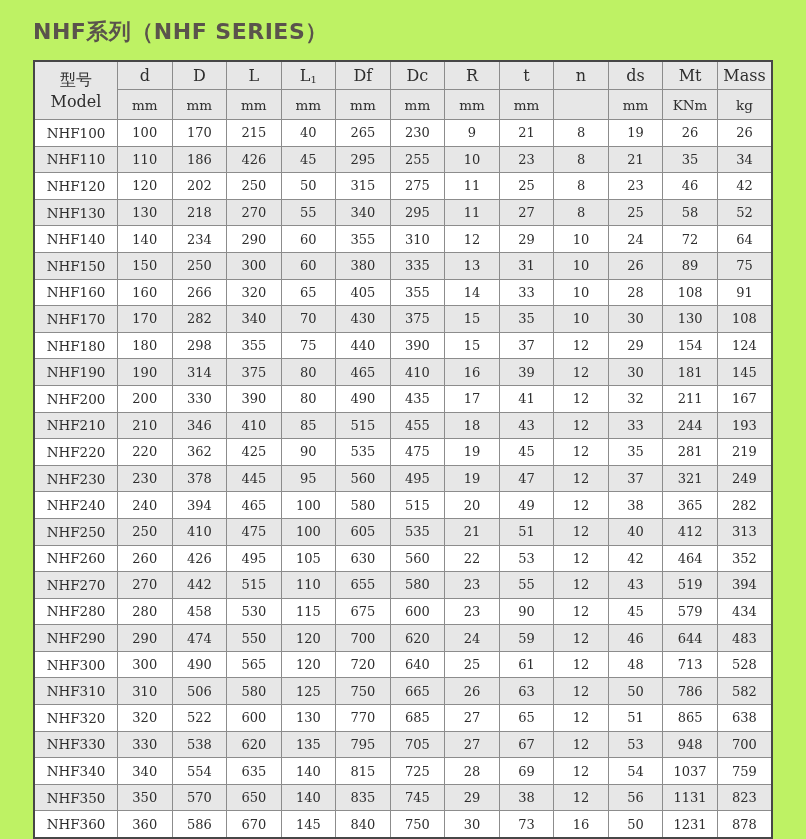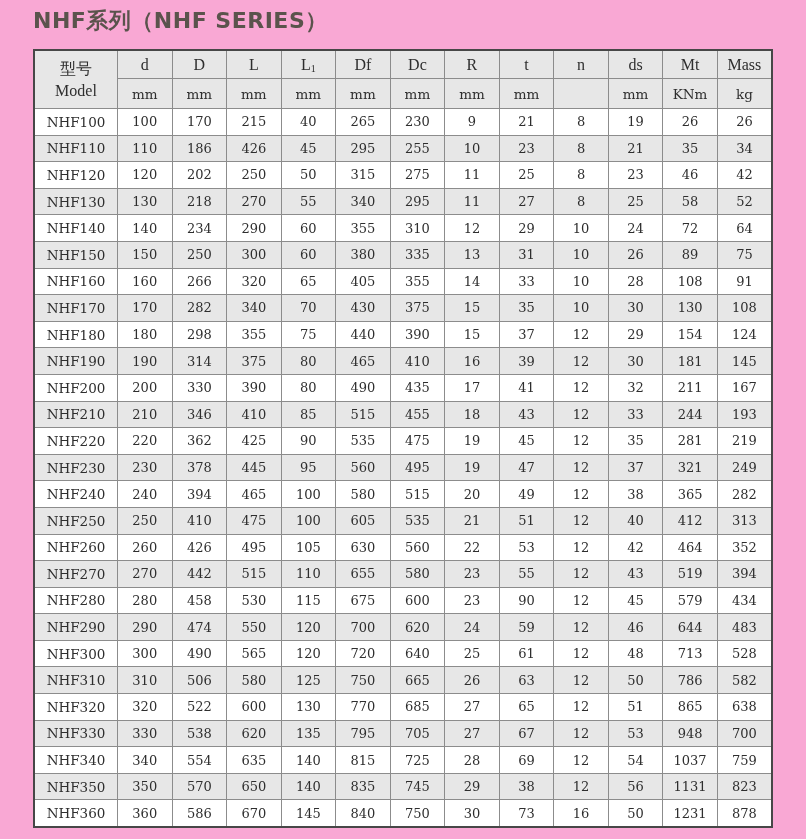--- a/index.html
+++ b/index.html
@@ -6,22 +6,22 @@
     margin: 0;
     padding: 0;
     background: #ffffff;
     width: 806px;
     font-family: "DejaVu Serif", "Liberation Serif", serif;
   }
   .page {
     width: 806px;
     height: 839px;
     box-sizing: border-box;
-    padding: 2px 0 0 33px;
-    background: #f9a8d4;
+    padding: 13px 0 0 33px;
+    background: #bef264;
   }
   .title {
     font-family: "DejaVu Sans", "Liberation Sans", sans-serif;
     font-weight: bold;
     font-size: 22px;
     color: #5a534c;
     margin: 4px 0 13px 0;
     letter-spacing: 0.5px;
   }
   table.spec-table {
@@ -44,21 +44,20 @@
     font-weight: normal;
   }
   .spec-table .model-th {
     width: 82px;
     font-size: 15px;
     line-height: 1.35;
   }
   .spec-table tr.label-row th {
     height: 27px;
     font-size: 16px;
-    font-family: Liberation Serif, serif;
   }
   .spec-table tr.unit-row th {
     height: 29px;
     font-size: 13.5px;
   }
   .spec-table tbody td {
     height: 25.6px;
     font-size: 13px;
     background: #ffffff;
   }

